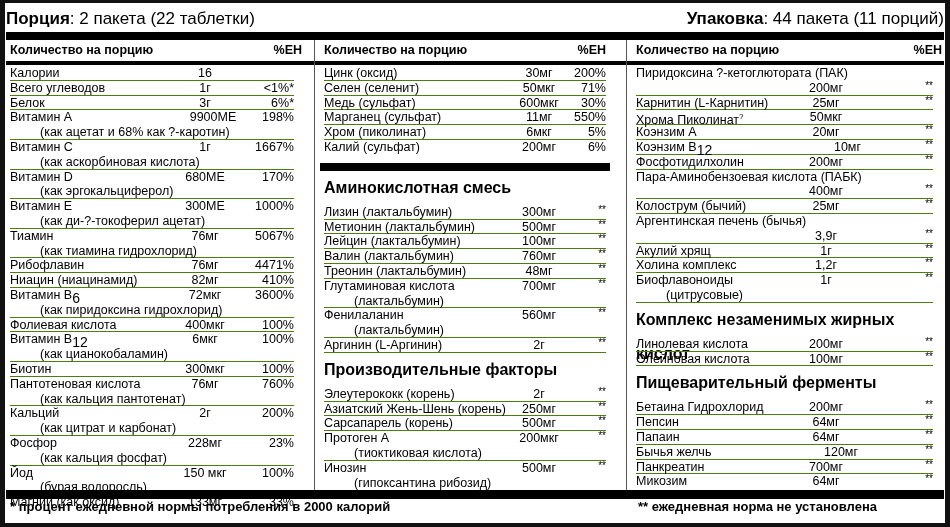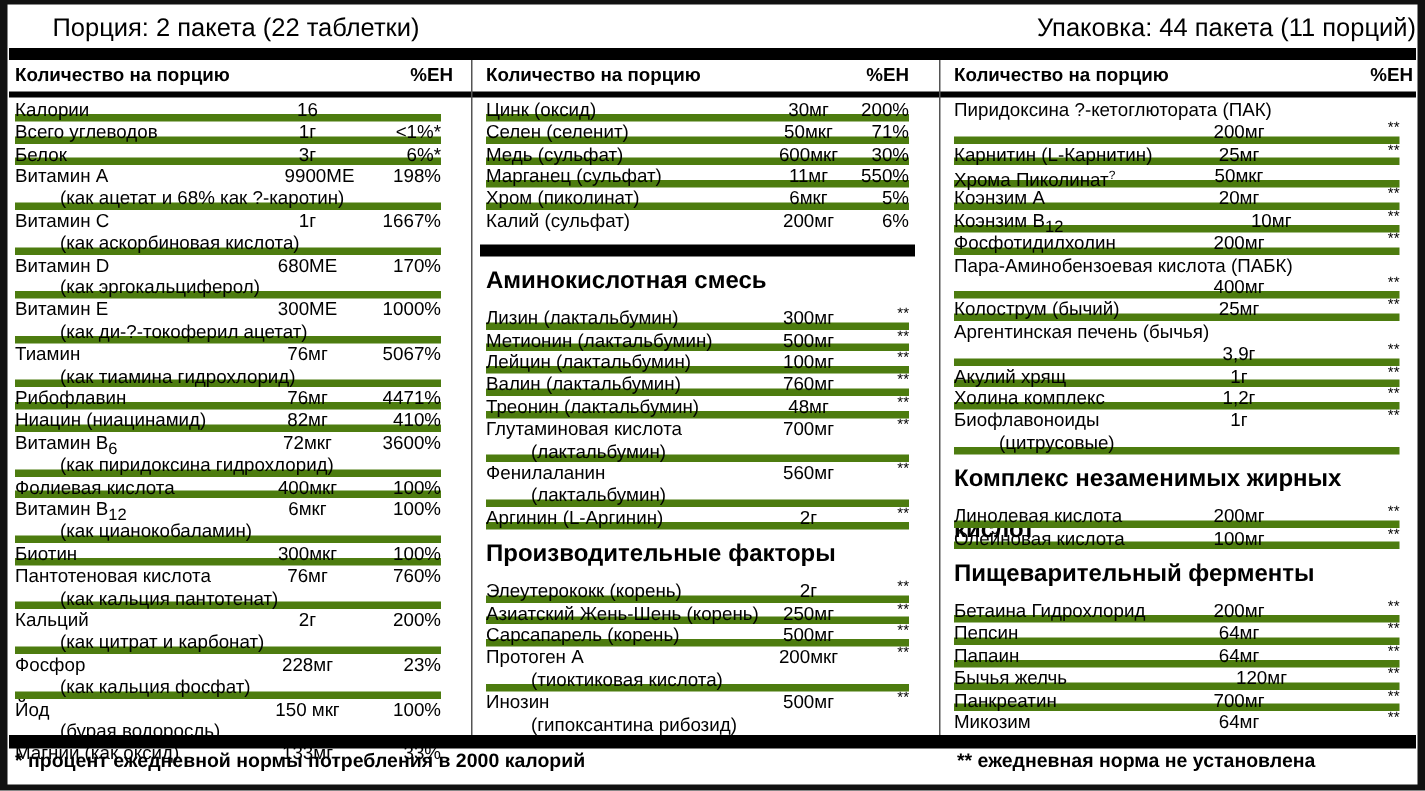--- a/index.html
+++ b/index.html
@@ -7,40 +7,40 @@
   body { font-family: "Liberation Sans", sans-serif; color: #000; }
   .label {
     position: absolute; left: 0; top: 0; width: 950px; height: 527px;
     border-left: 5px solid #111; border-right: 5px solid #111;
     border-top: 3px solid #111; border-bottom: 4px solid #111;
     background: #fff;
   }
   .header { position: absolute; left: 6px; right: 6px; top: 6px; height: 26px; }
   .header .left { position: absolute; left: 0; top: 3px; font-size: 17px; }
   .header .right { position: absolute; right: 0; top: 3px; font-size: 17px; }
-  .header b { font-weight: normal; padding-left: 29px; }
+  .header b { font-weight: bold; }
   .bar-top { position: absolute; left: 6px; right: 6px; top: 32px; height: 8px; background: #000; }
   .colhead { position: absolute; top: 40px; height: 21px; font-size: 12.5px; font-weight: bold; }
   .colhead .ct { position: absolute; left: 0; top: 3px; }
   .colhead .pe { position: absolute; right: 0; top: 3px; margin-left: 24px; }
   .bar-head { position: absolute; left: 6px; right: 6px; top: 61px; height: 4px; background: #000; }
   .vdiv { position: absolute; top: 40px; width: 1px; background: #555; }
   .col { position: absolute; top: 66px; font-size: 12.5px; }
   .row { position: relative; height: 14.8px; line-height: 14.8px; white-space: nowrap; }
-  .row.ul { border-bottom: 5px solid #4d7c0f; }
+  .row.ul { border-bottom: 1px solid #4d7c0f; }
   .row .n { position: absolute; left: 0; }
   .row .a { position: absolute; text-align: center; }
   .row .p { position: absolute; right: 0; text-align: left; }
   .row .s { position: absolute; right: 0; font-size: 9px; top: -3px; }
   .row.sub .n { left: 30px; }
   .sec { font-weight: bold; font-size: 16px; height: 34px; line-height: 34px; }
   .blackbar { height: 8px; background: #000; margin: 8px -4px 0 -4px; }
   .bar-bot { position: absolute; left: 6px; right: 6px; top: 490px; height: 9px; background: #000; }
   .foot { position: absolute; top: 499px; font-size: 13px; font-weight: bold; }
-  sub { font-size: 11px; }
+  sub { font-size: 14px; }
 </style>
 </head>
 <body>
 
 <div class="label"></div>
 
 <div class="header">
   <div class="left"><b>Порция</b><span>: 2 пакета (22 таблетки)</span></div>
   <div class="right"><b>Упаковка</b><span>: 44 пакета (11 порций)</span></div>
 </div>

